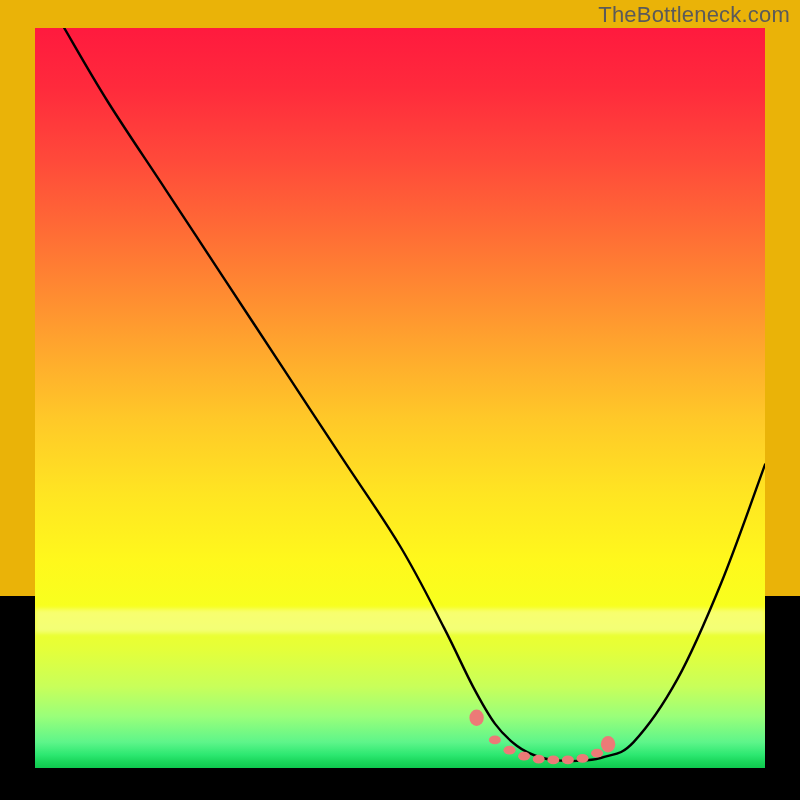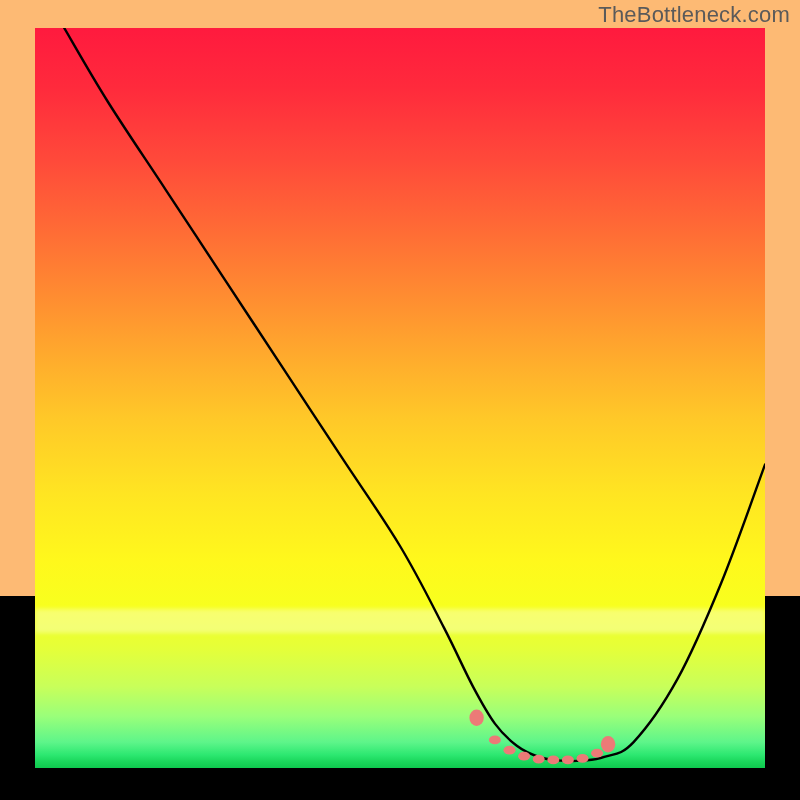--- a/index.html
+++ b/index.html
@@ -8,21 +8,21 @@
     width: 800px;
     height: 800px;
     background: #000;
     overflow: hidden;
     font-family: Arial, Helvetica, sans-serif;
   }
   .frame {
     position: relative;
     width: 800px;
     height: 596px;
-    background: #fdba74;
+    background: #eab308;
   }
   .watermark {
     position: absolute;
     top: 2px;
     right: 10px;
     color: #5a5a5a;
     font-size: 22px;
     font-weight: 500;
     letter-spacing: 0.2px;
     z-index: 10;

